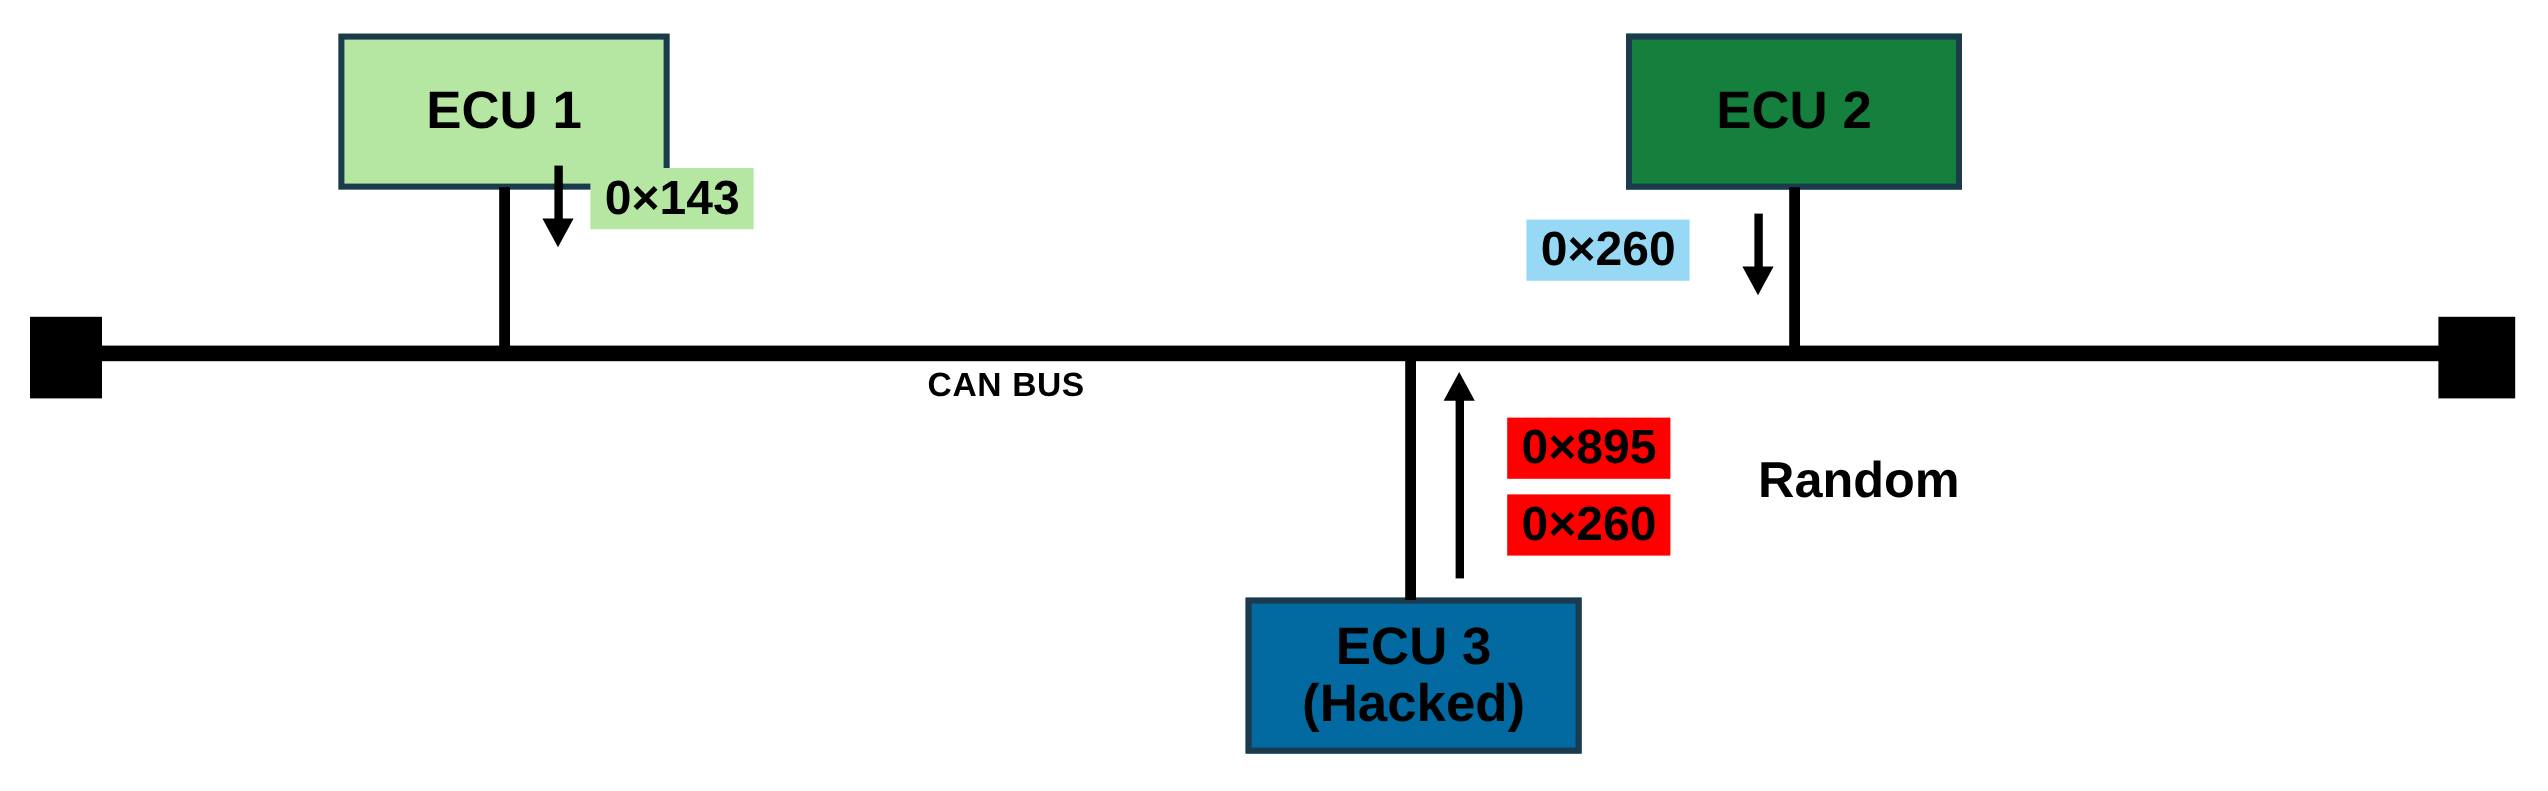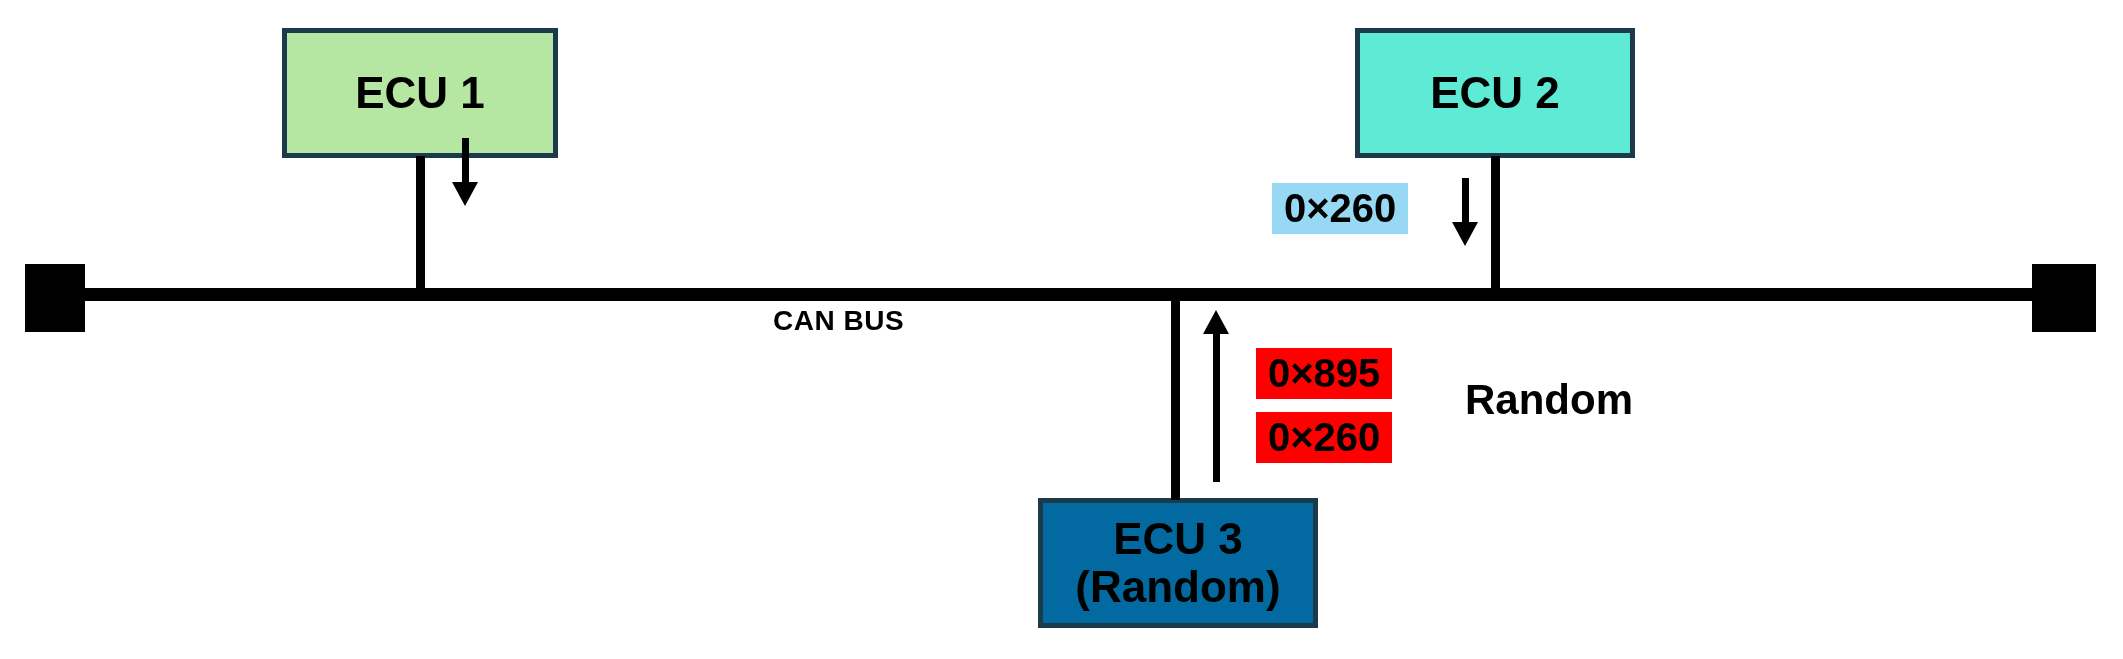--- a/index.html
+++ b/index.html
@@ -134,37 +134,38 @@
     <span>ECU 1</span>
   </div>
 
   <div class="drop-line" style="left:416px; top:156px; height:138px;"></div>
 
   <div class="arrow down" style="left:452px; top:138px; height:68px;">
     <div class="shaft" style="top:0; height:46px;"></div>
     <div class="head"></div>
   </div>
 
+  <div class="msg-chip green" style="left:492px; top:140px;">0×143</div>
 
-  <div class="ecu-box" style="left:1355px; top:28px; width:280px; height:130px; background:#5eead4;">
+  <div class="ecu-box" style="left:1355px; top:28px; width:280px; height:130px; background:#15803d;">
     <span>ECU 2</span>
   </div>
 
   <div class="drop-line" style="left:1491px; top:156px; height:138px;"></div>
 
   <div class="msg-chip blue" style="left:1272px; top:183px;">0×260</div>
 
   <div class="arrow down" style="left:1452px; top:178px; height:68px;">
     <div class="shaft" style="top:0; height:46px;"></div>
     <div class="head"></div>
   </div>
 
   <div class="ecu-box" style="left:1038px; top:498px; width:280px; height:130px; background:#0369a1;">
     <span>ECU 3</span>
-    <span class="ecu-sub">(Random)</span>
+    <span class="ecu-sub">(Hacked)</span>
   </div>
 
   <div class="drop-line" style="left:1171px; top:294px; height:206px;"></div>
 
   <div class="arrow up" style="left:1203px; top:310px; height:172px;">
     <div class="head"></div>
     <div class="shaft" style="top:22px; height:150px;"></div>
   </div>
 
   <div class="msg-chip red" style="left:1256px; top:348px;">0×895</div>

